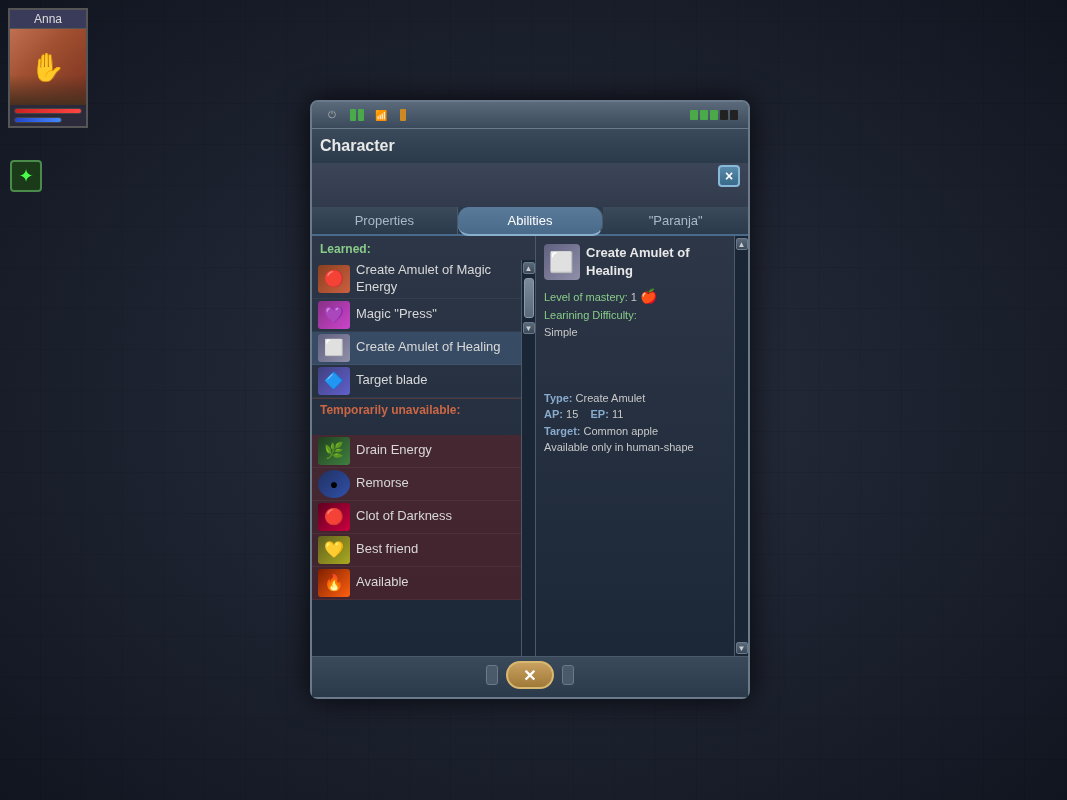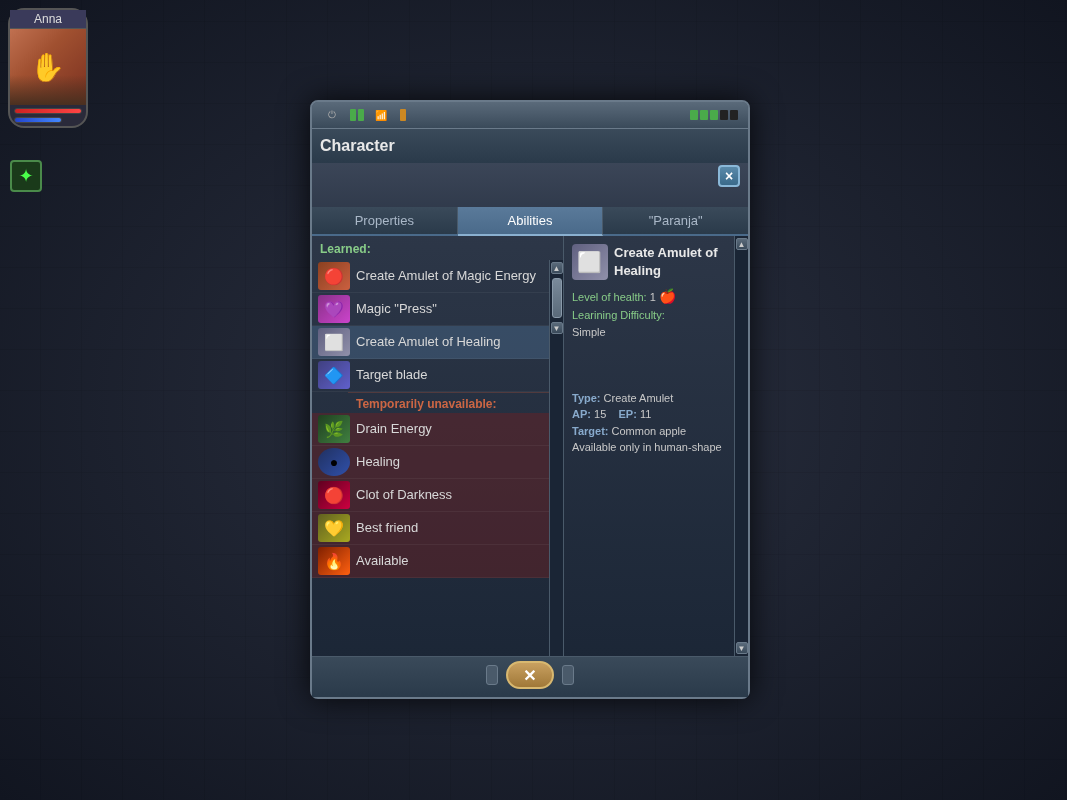--- a/index.html
+++ b/index.html
@@ -29,21 +29,21 @@
     }
 
     
     .portrait-box {
       position: absolute;
       top: 8px;
       left: 8px;
       width: 80px;
       background: #2a2a3a;
       border: 2px solid #555;
-      border-radius: 16px;
+      border-radius: 0;
     }
     .portrait-name {
       background: #3a3a5a;
       color: #ddd;
       font-size: 12px;
       text-align: center;
       padding: 2px 4px;
       border-bottom: 1px solid #555;
     }
     .portrait-img {
@@ -197,32 +197,33 @@
       cursor: pointer;
       color: #aab8c8;
       background: linear-gradient(180deg, #3a4a5a 0%, #2a3a4a 100%);
       border-right: 1px solid #4a5a6a;
     }
     .tab.active {
       background: linear-gradient(180deg, #5a7a9a 0%, #4a6a8a 100%);
       color: #ffffff;
       border-bottom: 2px solid #8ab0d0;
       margin-bottom: -2px;
+      border-radius: 11px;
     }
     .tab:last-child { border-right: none; }
 
     
     .dialog-content {
       display: flex;
       height: 420px;
     }
 
     
     .left-panel {
-      width: 252px;
+      width: 224px;
       border-right: 1px solid #4a5a6a;
       display: flex;
       flex-direction: column;
     }
 
     .section-label {
       color: #88cc88;
       font-size: 12px;
       font-weight: bold;
       padding: 6px 8px 4px;
@@ -420,23 +421,22 @@
     }
 
     
     .apple { font-size: 14px; }
 
     
     .section-unavail {
       color: #cc6644;
       font-size: 12px;
       font-weight: bold;
-      padding: 4px 8px 2px;
+      padding: 4px 8px 18px;
       border-top: 1px solid rgba(255,100,50,0.2);
-      margin-left: 36px;
     }
 
     
     .icon-amulet-magic {
       background: linear-gradient(135deg, #8a4020, #cc6040);
     }
     .icon-magic-press {
       background: linear-gradient(135deg, #883088, #cc44cc);
     }
     .icon-amulet-heal {
@@ -542,21 +542,21 @@
 
           <div class="section-unavail">Temporarily unavailable:</div>
 
           <div class="ability-item unavailable">
             <div class="ability-icon icon-drain">🌿</div>
             <span class="ability-name">Drain Energy</span>
           </div>
 
           <div class="ability-item unavailable">
             <div class="ability-icon icon-remorse" style="background:linear-gradient(135deg,#203060,#3050aa); border-radius:50%; font-size:14px;">●</div>
-            <span class="ability-name">Healing</span>
+            <span class="ability-name">Remorse</span>
           </div>
 
           <div class="ability-item unavailable">
             <div class="ability-icon icon-clot">🔴</div>
             <span class="ability-name">Clot of Darkness</span>
           </div>
 
           <div class="ability-item unavailable">
             <div class="ability-icon icon-best-friend">💛</div>
             <span class="ability-name">Best friend</span>
@@ -579,21 +579,21 @@
 
     <div style="display:flex; flex:1; overflow:hidden;">
       <div class="right-panel">
 
         <div class="ability-detail-header">
           <div class="detail-icon icon-amulet-heal">⬜</div>
           <div class="detail-name">Create Amulet of Healing</div>
         </div>
 
         <div class="detail-text">
-          <span class="highlight">Level of health:</span>
+          <span class="highlight">Level of mastery:</span>
           <span>1</span>
           <span class="apple"> 🍎</span><br>
           <span class="highlight">Learining Difficulty:</span><br>
           <span>Simple</span><br><br>
           <br><br>
           <span class="label">Type:</span>
           <span>Create Amulet</span><br>
           <span class="label">AP:</span>
           <span>15</span>
           &nbsp;&nbsp;

